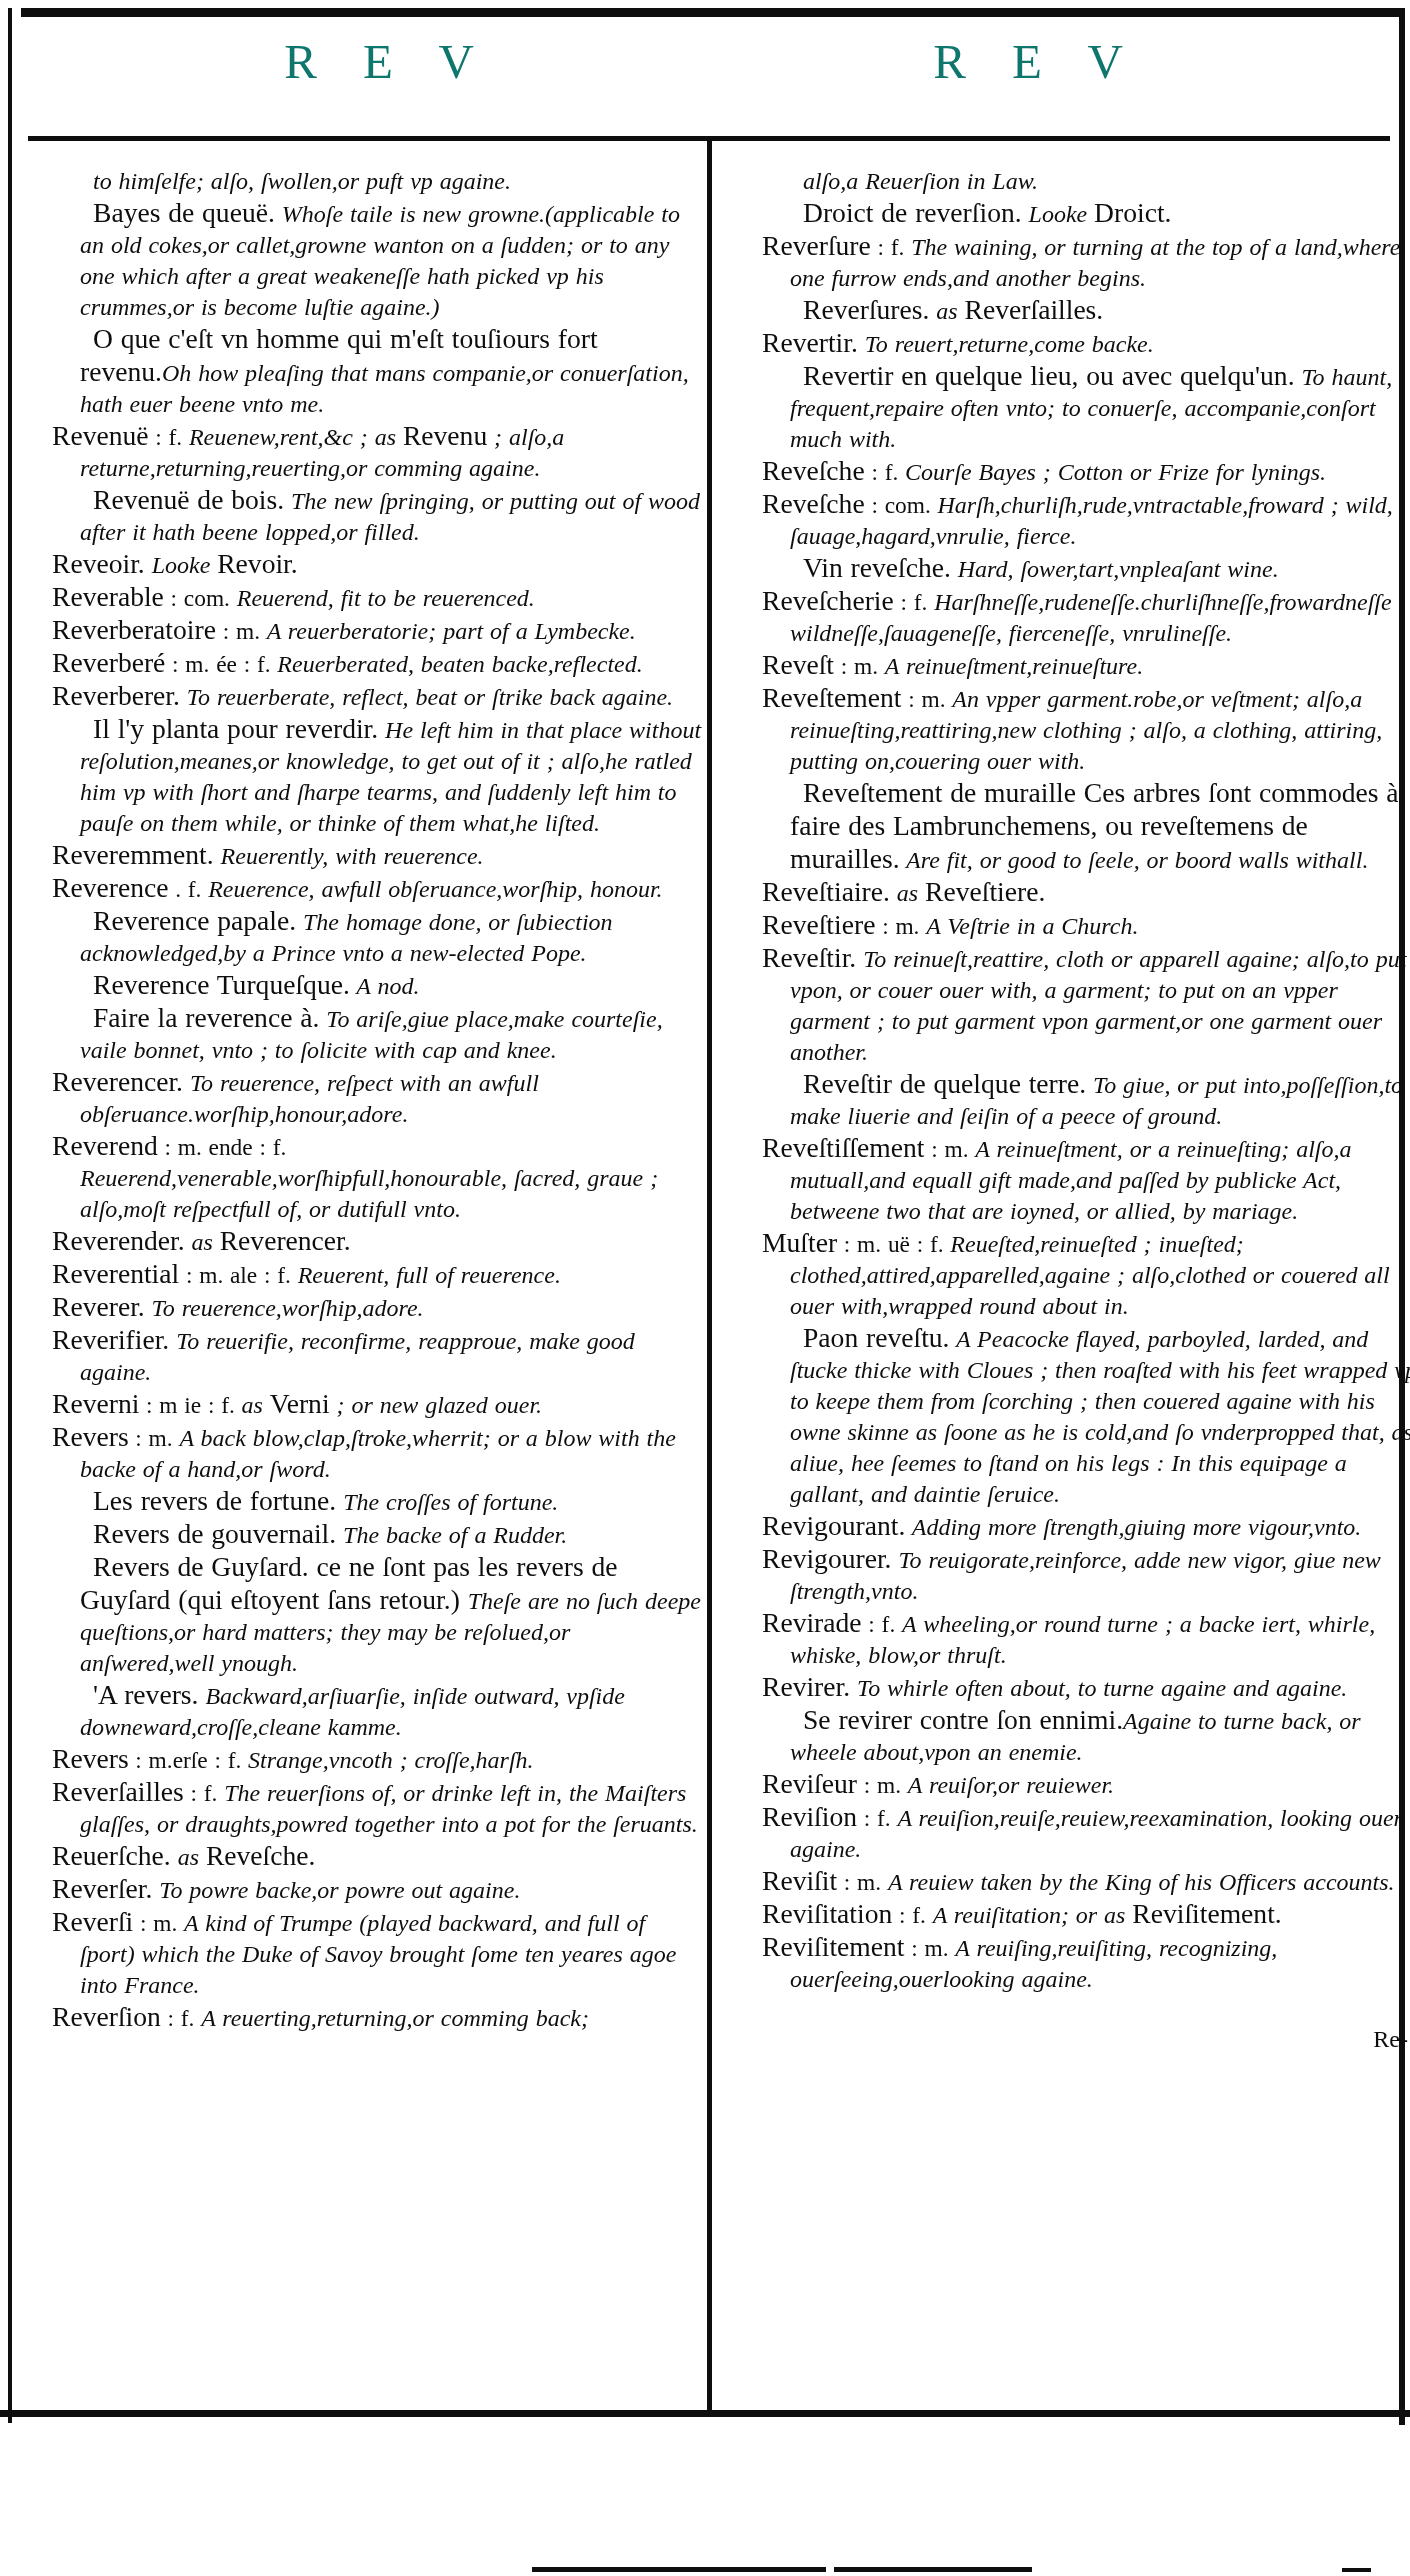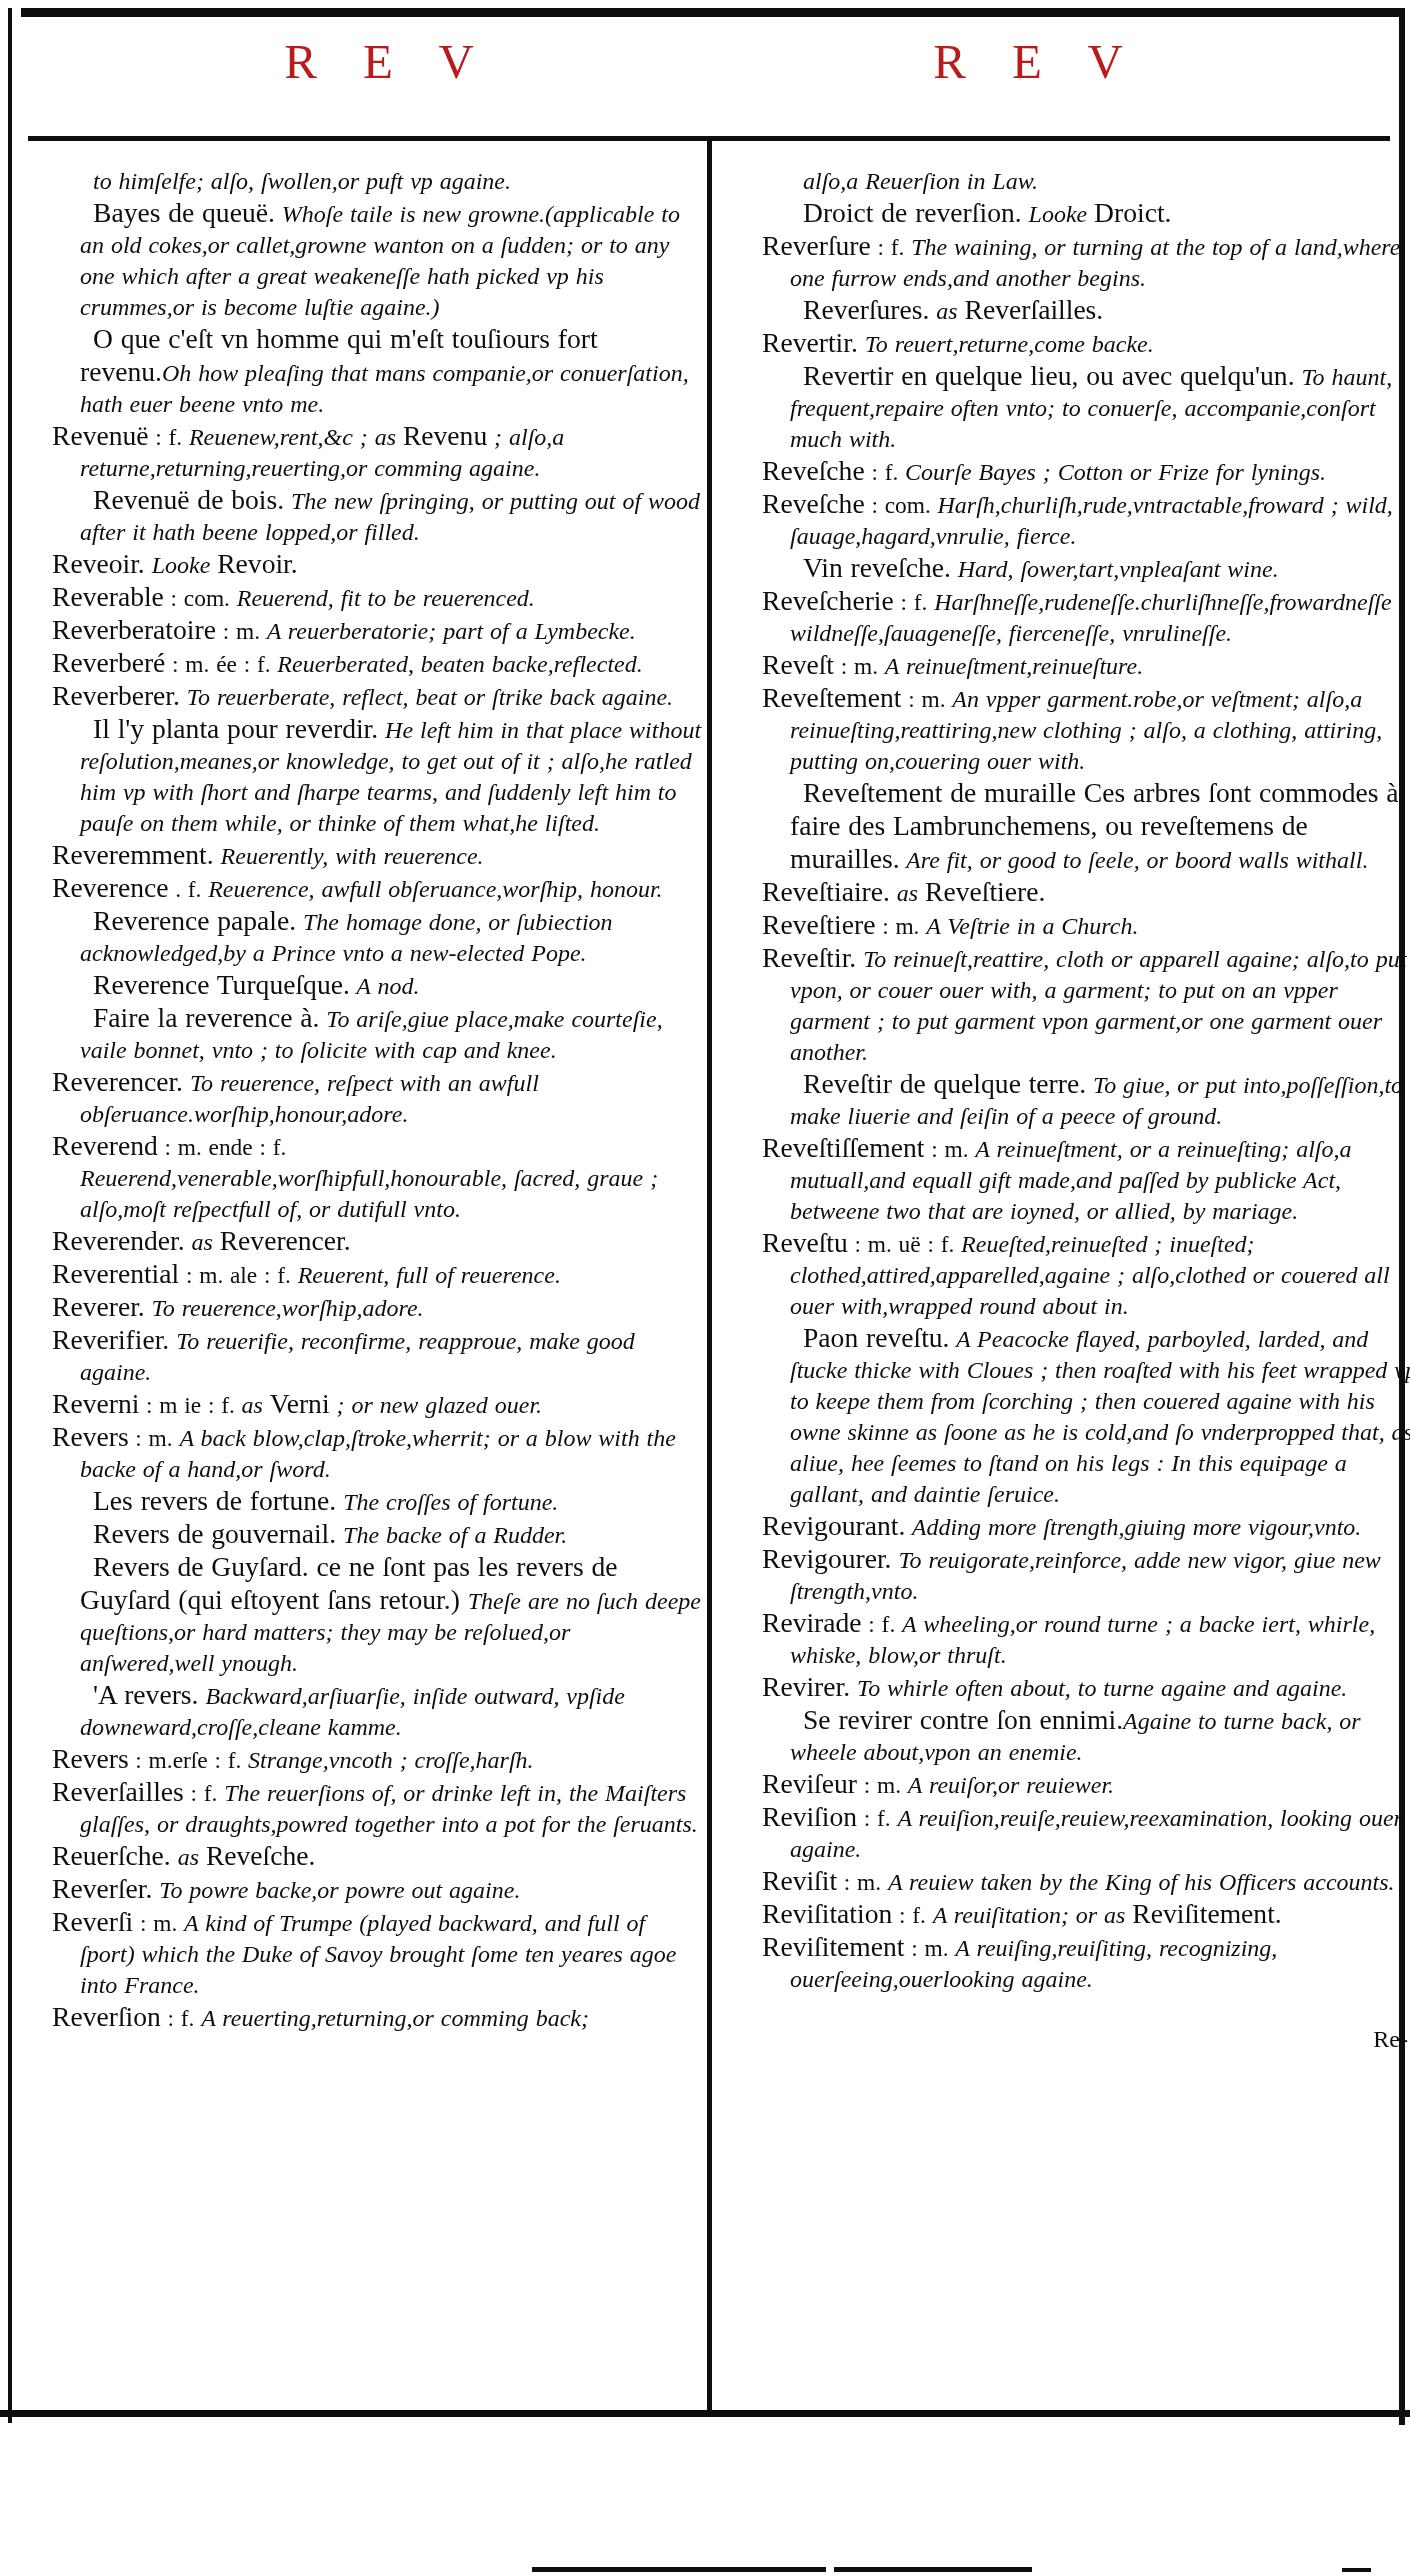--- a/index.html
+++ b/index.html
@@ -5,21 +5,21 @@
   html,body { margin:0; padding:0; background:#ffffff; }
   .page {
     position:relative; width:1410px; height:2576px;
     background:#ffffff; color:#0e0e0e;
     font-family:"Liberation Serif", serif;
     overflow:hidden;
   }
   .rule { position:absolute; background:#0e0e0e; }
   .running-head {
     position:absolute; top:37px; font-size:49px; line-height:1;
-    letter-spacing:17px; color:#b91c1c;
+    letter-spacing:17px; color:#0f766e;
   }
   .rh-left  { left:238px; width:299px; text-align:center; }
   .rh-right { left:887px; width:299px; text-align:center; }
   .column { position:absolute; top:166px; }
   .col-left  { left:52px;  width:652px; }
   .col-right { left:762px; width:659px; }
   .entry {
     margin:0; padding-left:28px; text-indent:-28px;
     font-size:24px; line-height:31px;
     text-align:left; word-spacing:0.9px;
@@ -95,21 +95,21 @@
       <p class="entry sub"><span class="seg-h">Vin reveſche.</span><span class="seg-i"> Hard, ſower,tart,vnpleaſant wine.</span></p>
       <p class="entry main"><span class="seg-h">Reveſcherie</span><span class="seg-r"> : f. </span><span class="seg-i">Harſhneſſe,rudeneſſe.churliſhneſſe,frowardneſſe ; wildneſſe,ſauageneſſe, fierceneſſe, vnrulineſſe.</span></p>
       <p class="entry main"><span class="seg-h">Reveſt</span><span class="seg-r"> : m. </span><span class="seg-i">A reinueſtment,reinueſture.</span></p>
       <p class="entry main"><span class="seg-h">Reveſtement</span><span class="seg-r"> : m. </span><span class="seg-i">An vpper garment.robe,or veſtment; alſo,a reinueſting,reattiring,new clothing ; alſo, a clothing, attiring, putting on,couering ouer with.</span></p>
       <p class="entry sub"><span class="seg-h">Reveſtement de muraille Ces arbres ſont commodes à faire des Lambrunchemens, ou reveſtemens de murailles.</span><span class="seg-i"> Are fit, or good to ſeele, or boord walls withall.</span></p>
       <p class="entry main"><span class="seg-h">Reveſtiaire.</span><span class="seg-i"> as </span><span class="seg-h">Reveſtiere.</span></p>
       <p class="entry main"><span class="seg-h">Reveſtiere</span><span class="seg-r"> : m. </span><span class="seg-i">A Veſtrie in a Church.</span></p>
       <p class="entry main"><span class="seg-h">Reveſtir.</span><span class="seg-i"> To reinueſt,reattire, cloth or apparell againe; alſo,to put vpon, or couer ouer with, a garment; to put on an vpper garment ; to put garment vpon garment,or one garment ouer another.</span></p>
       <p class="entry sub"><span class="seg-h">Reveſtir de quelque terre.</span><span class="seg-i"> To giue, or put into,poſſeſſion,to make liuerie and ſeiſin of a peece of ground.</span></p>
       <p class="entry main"><span class="seg-h">Reveſtiſſement</span><span class="seg-r"> : m. </span><span class="seg-i">A reinueſtment, or a reinueſting; alſo,a mutuall,and equall gift made,and paſſed by publicke Act, betweene two that are ioyned, or allied, by mariage.</span></p>
-      <p class="entry main"><span class="seg-h">Reveſtu</span><span class="seg-r"> : m. uë : f. </span><span class="seg-i">Reueſted,reinueſted ; inueſted; clothed,attired,apparelled,againe ; alſo,clothed or couered all ouer with,wrapped round about in.</span></p>
+      <p class="entry main"><span class="seg-h">Muſter</span><span class="seg-r"> : m. uë : f. </span><span class="seg-i">Reueſted,reinueſted ; inueſted; clothed,attired,apparelled,againe ; alſo,clothed or couered all ouer with,wrapped round about in.</span></p>
       <p class="entry sub"><span class="seg-h">Paon reveſtu.</span><span class="seg-i"> A Peacocke flayed, parboyled, larded, and ſtucke thicke with Cloues ; then roaſted with his feet wrapped vp to keepe them from ſcorching ; then couered againe with his owne skinne as ſoone as he is cold,and ſo vnderpropped that, as aliue, hee ſeemes to ſtand on his legs : In this equipage a gallant, and daintie ſeruice.</span></p>
       <p class="entry main"><span class="seg-h">Revigourant.</span><span class="seg-i"> Adding more ſtrength,giuing more vigour,vnto.</span></p>
       <p class="entry main"><span class="seg-h">Revigourer.</span><span class="seg-i"> To reuigorate,reinforce, adde new vigor, giue new ſtrength,vnto.</span></p>
       <p class="entry main"><span class="seg-h">Revirade</span><span class="seg-r"> : f. </span><span class="seg-i">A wheeling,or round turne ; a backe iert, whirle, whiske, blow,or thruſt.</span></p>
       <p class="entry main"><span class="seg-h">Revirer.</span><span class="seg-i"> To whirle often about, to turne againe and againe.</span></p>
       <p class="entry sub"><span class="seg-h">Se revirer contre ſon ennimi.</span><span class="seg-i">Againe to turne back, or wheele about,vpon an enemie.</span></p>
       <p class="entry main"><span class="seg-h">Reviſeur</span><span class="seg-r"> : m. </span><span class="seg-i">A reuiſor,or reuiewer.</span></p>
       <p class="entry main"><span class="seg-h">Reviſion</span><span class="seg-r"> : f. </span><span class="seg-i">A reuiſion,reuiſe,reuiew,reexamination, looking ouer againe.</span></p>
       <p class="entry main"><span class="seg-h">Reviſit</span><span class="seg-r"> : m. </span><span class="seg-i">A reuiew taken by the King of his Officers accounts.</span></p>
       <p class="entry main"><span class="seg-h">Reviſitation</span><span class="seg-r"> : f. </span><span class="seg-i">A reuiſitation; or as </span><span class="seg-h">Reviſitement.</span></p>

